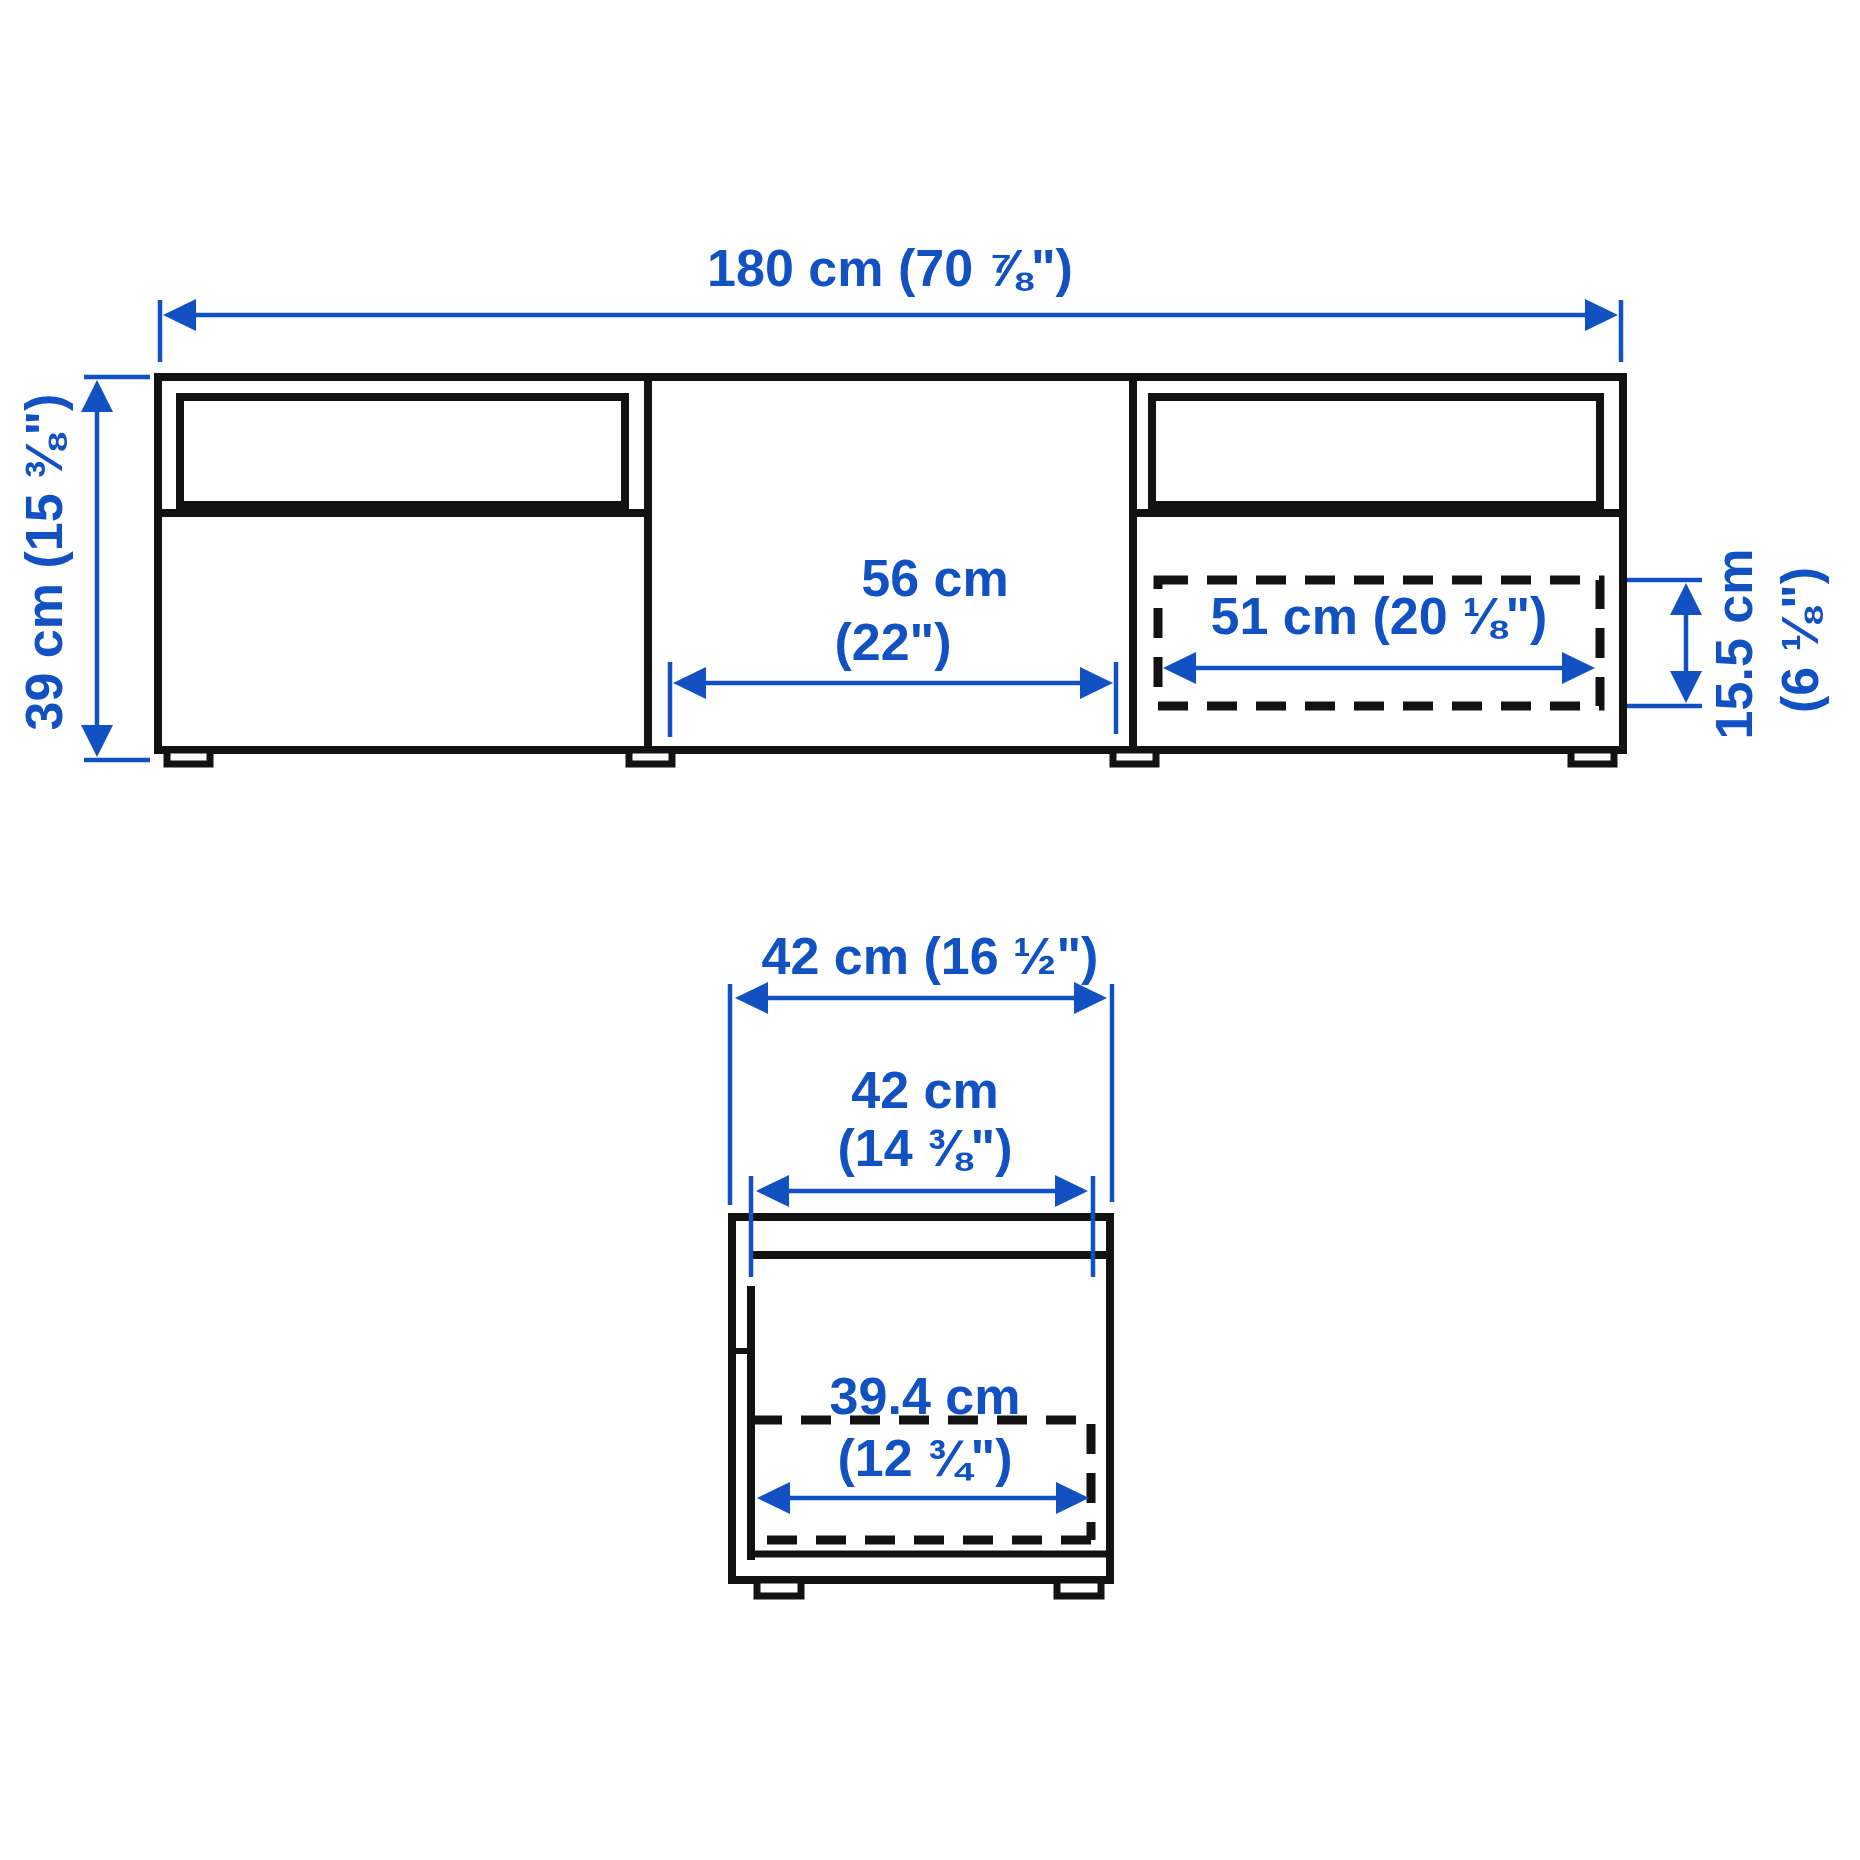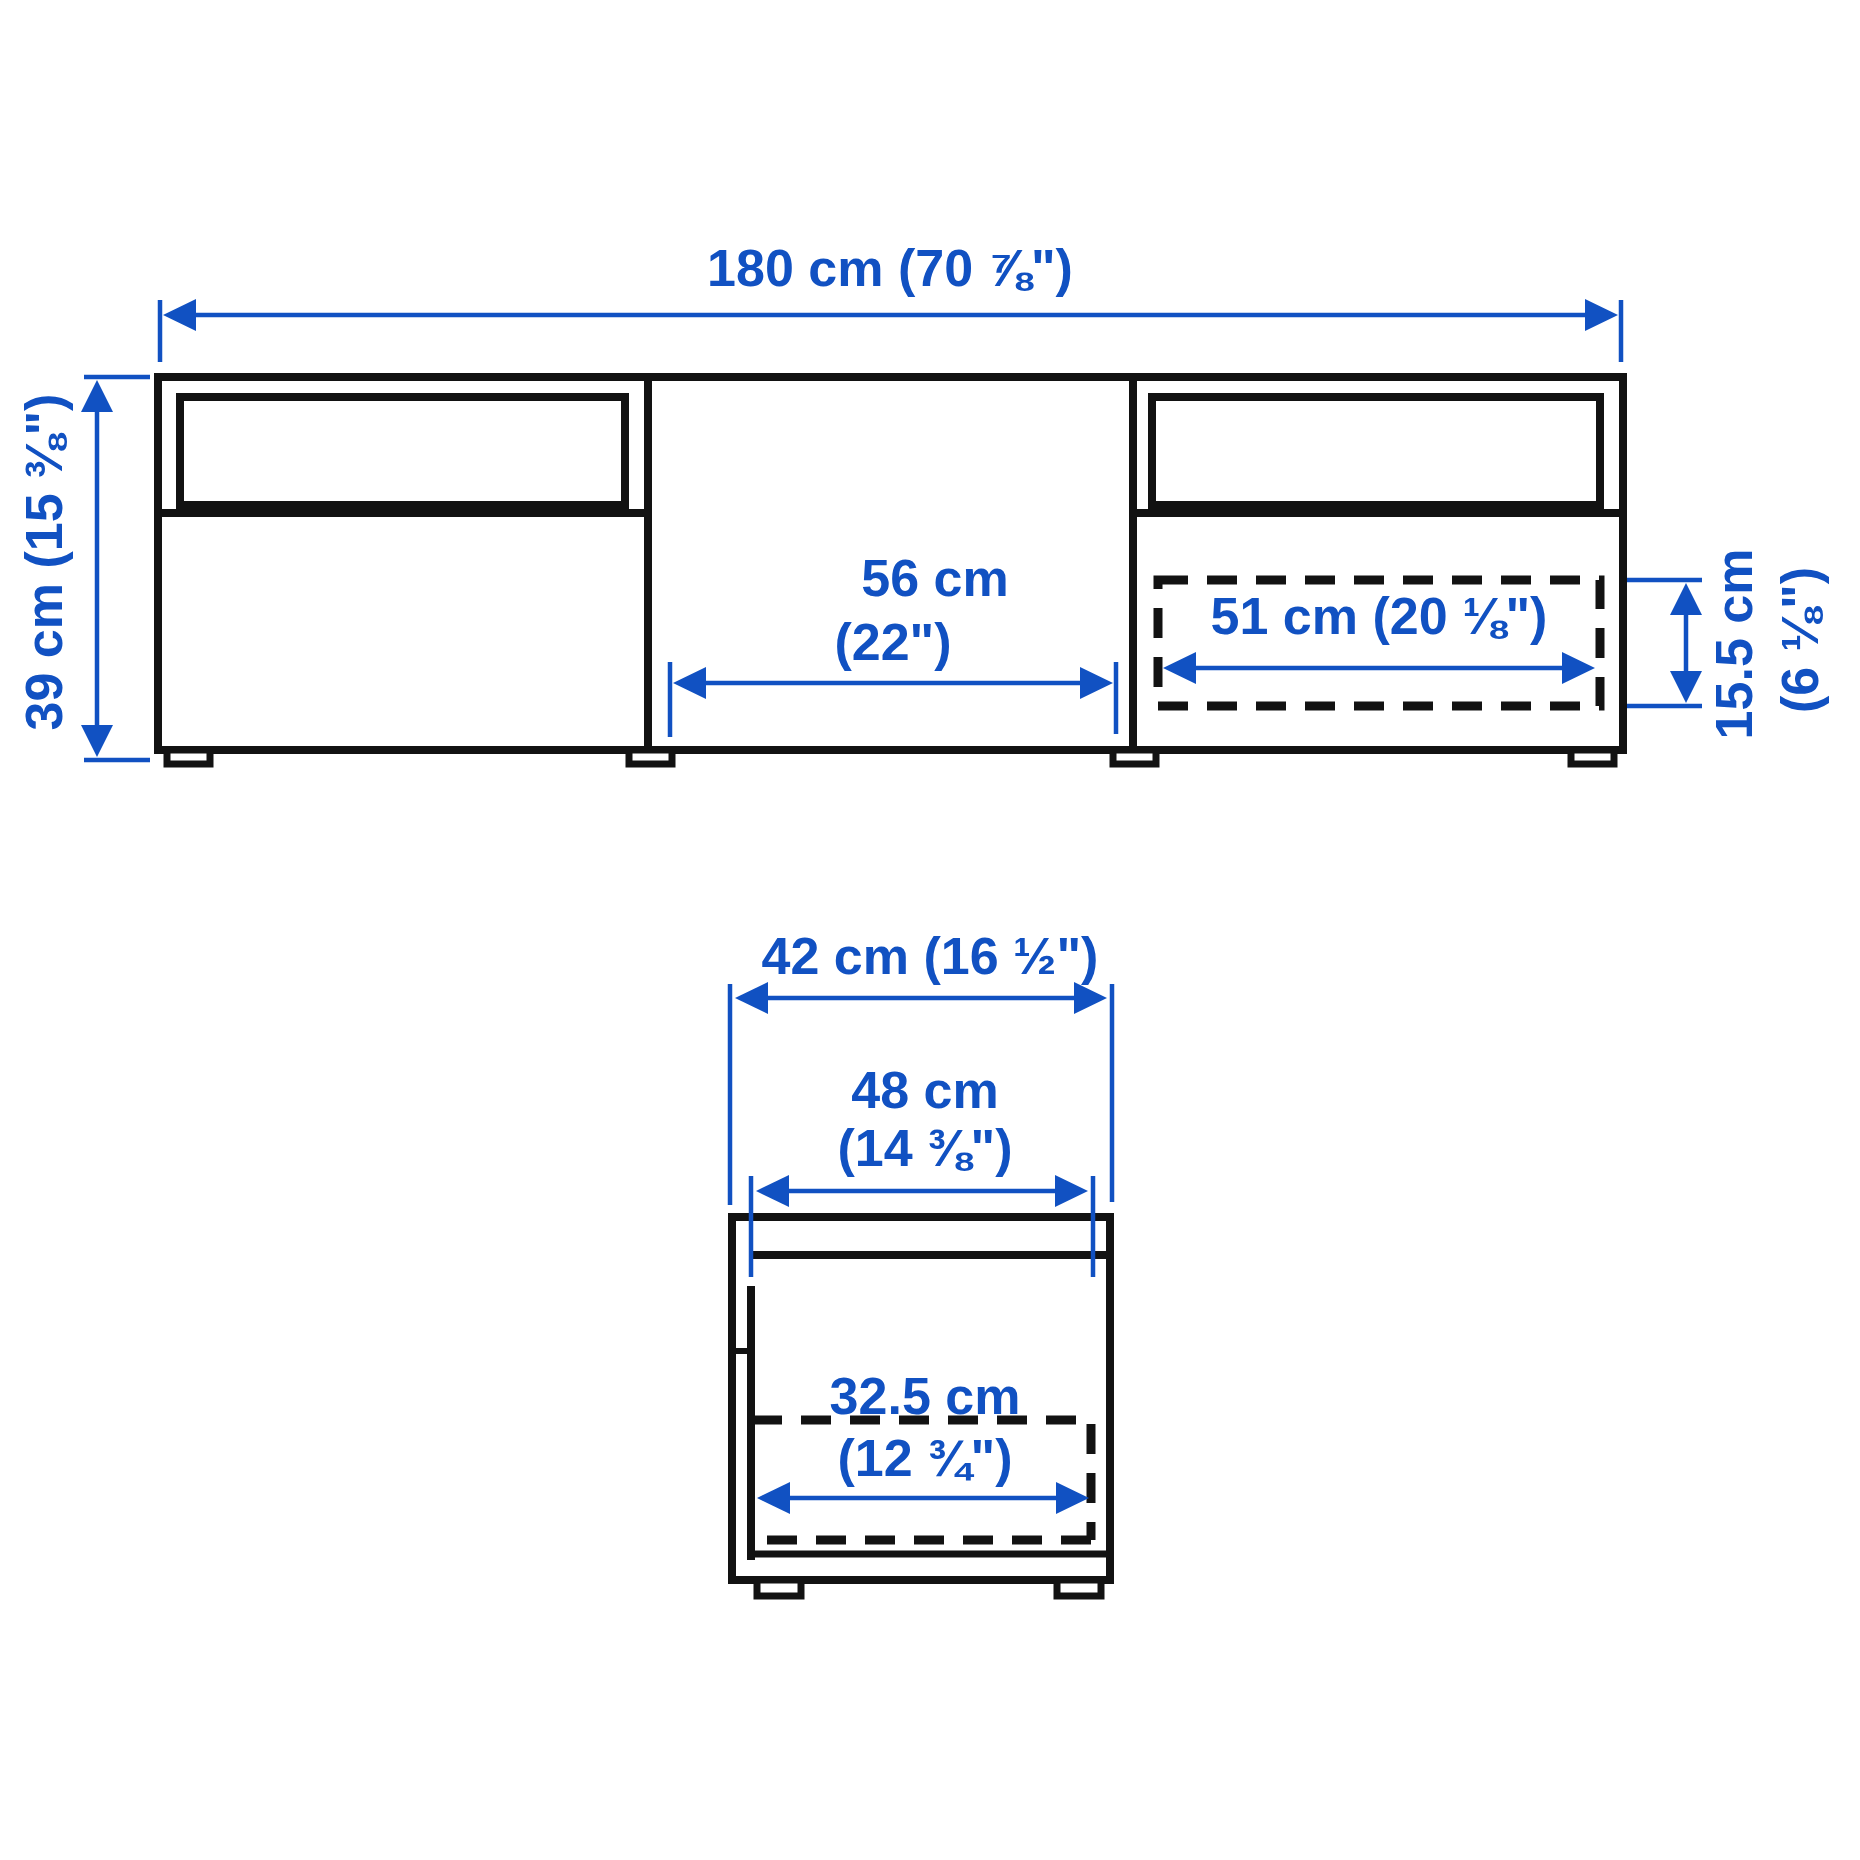--- a/index.html
+++ b/index.html
@@ -129,19 +129,19 @@
   <div class="lbl" style="left:935px;top:578px">56 cm</div>
   <div class="lbl" style="left:893px;top:642px">(22")</div>
 
   <div class="lbl" style="left:1379px;top:616px">51 cm (20 ⅛")</div>
 
   <div class="lbl rot" style="left:1734px;top:644px">15.5 cm</div>
   <div class="lbl rot" style="left:1800px;top:640px">(6 ⅛")</div>
 
   <div class="lbl" style="left:930px;top:956px">42 cm (16 ½")</div>
 
-  <div class="lbl" style="left:925px;top:1090px">48 cm</div>
+  <div class="lbl" style="left:925px;top:1090px">42 cm</div>
   <div class="lbl" style="left:925px;top:1148px">(14 ⅜")</div>
 
-  <div class="lbl" style="left:925px;top:1396px">32.5 cm</div>
+  <div class="lbl" style="left:925px;top:1396px">39.4 cm</div>
   <div class="lbl" style="left:925px;top:1458px">(12 ¾")</div>
 
 </div>
 
 </body></html>

